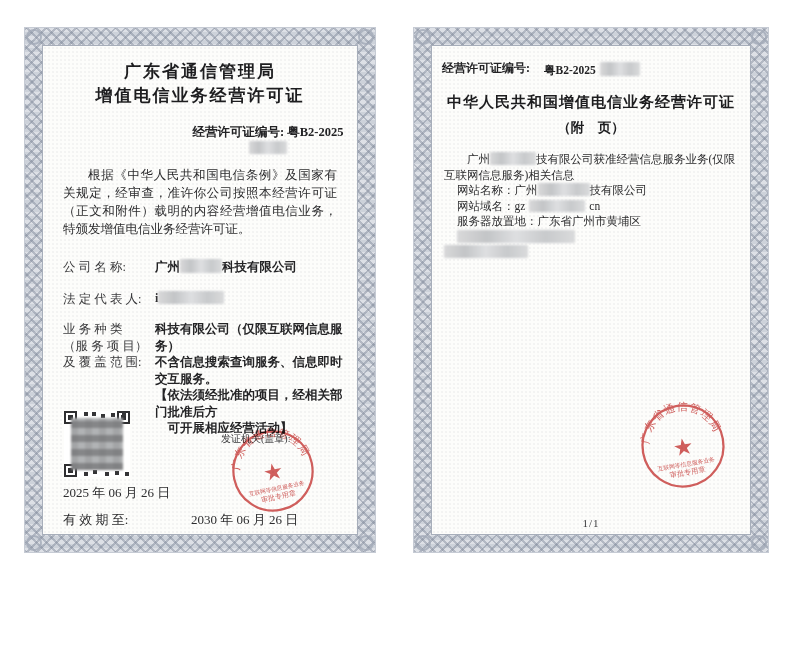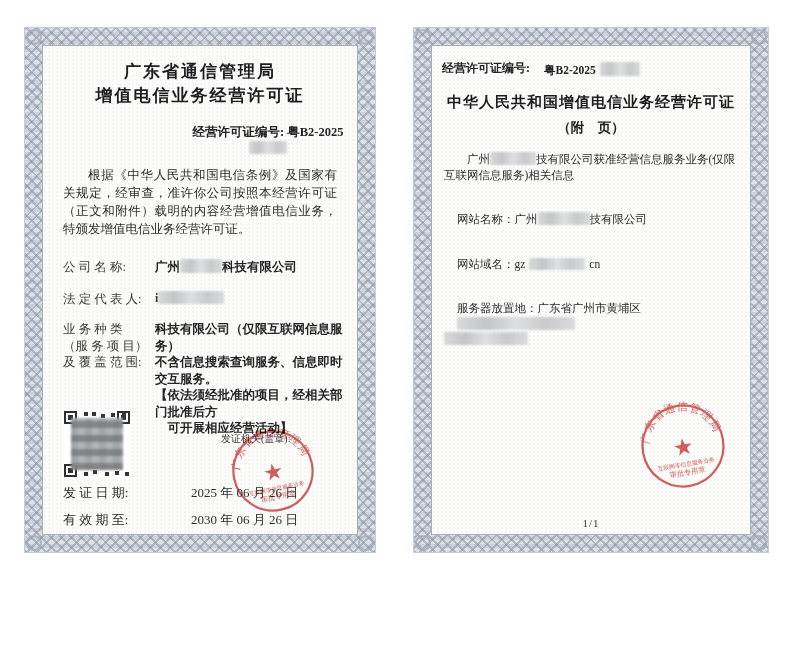--- a/index.html
+++ b/index.html
@@ -76,21 +76,21 @@
   .seal circle{stroke:#cd4a48;}
   .seal text{fill:#cd4a48;font-family:"Liberation Serif","DejaVu Serif",serif;}
 
   
   .r-license{display:flex;align-items:baseline;padding:14px 0 0 10px;font-weight:bold;font-size:12px;color:#232325;}
   .r-license .val{margin-left:14px;font-size:11.5px;position:relative;top:2px;}
   .r-title{margin-top:16px;text-align:center;font-weight:bold;font-size:15px;letter-spacing:1px;color:#1d1d1f;}
   .r-subtitle{margin-top:7px;text-align:center;font-weight:bold;font-size:13.5px;color:#1d1d1f;}
   .r-body{margin:15px 12px 0 12px;font-size:11.5px;line-height:15.5px;color:#2b2b2d;}
   .r-intro{text-indent:2em;}
-  .r-field{padding-left:13px;margin-top:29px;}
+  .r-field{padding-left:13px;}
   .r-cont-line{padding-left:0;}
   .r-provider .pv{font-weight:bold;}
   .pagenum{position:absolute;left:0;right:0;top:471px;text-align:center;font-size:11px;color:#3a3a3c;letter-spacing:1px;}
 </style>
 </head>
 <body>
 
 <div class="cert cert-left">
   <span class="corner tl"></span>
   <span class="corner tr"></span>
@@ -149,21 +149,20 @@
           <path id="arcL" d="M 15 62 A 38 38 0 1 1 85 62" fill="none"></path>
         </defs>
       <circle cx="50" cy="50" r="46" fill="none" stroke-width="2.6"></circle>
       <text font-size="12.5" letter-spacing="1"><textPath href="#arcL" startOffset="50%" text-anchor="middle">广东省通信管理局</textPath></text>
       <text x="50" y="60" font-size="26" text-anchor="middle">★</text>
       <text x="50" y="73" font-size="6.6" text-anchor="middle">互联网等信息服务业务</text>
       <text x="50" y="83" font-size="8.2" text-anchor="middle">审批专用章</text>
     </svg>
 
     <div class="date-row row-issue">
-      <span class="lbl">发 证 日 期:</span>
       <span>2025 年 06 月 26 日</span>
     </div>
     <div class="date-row row-valid">
       <span class="lbl">有 效 期 至:</span>
       <span>2030 年 06 月 26 日</span>
     </div>
 
   </div>
 </div>
 

